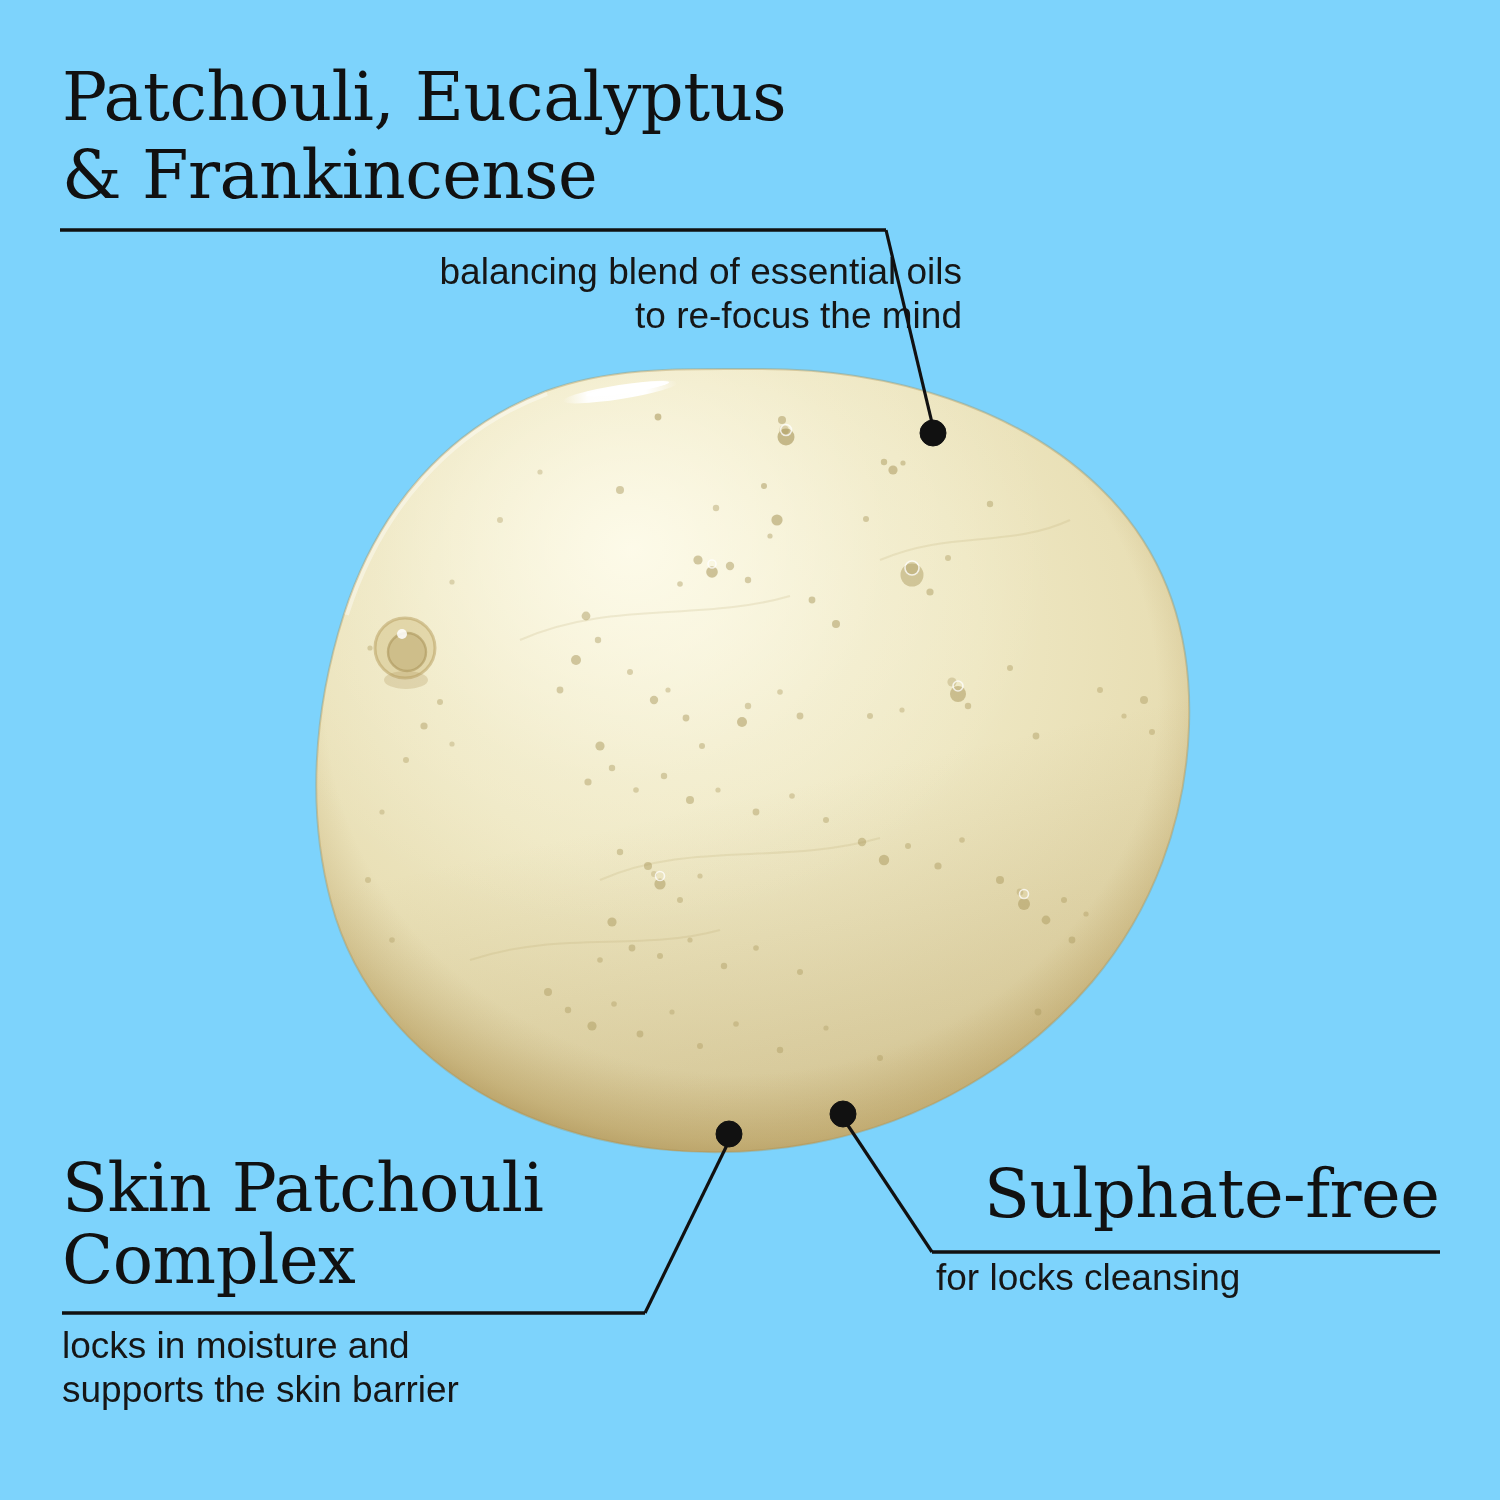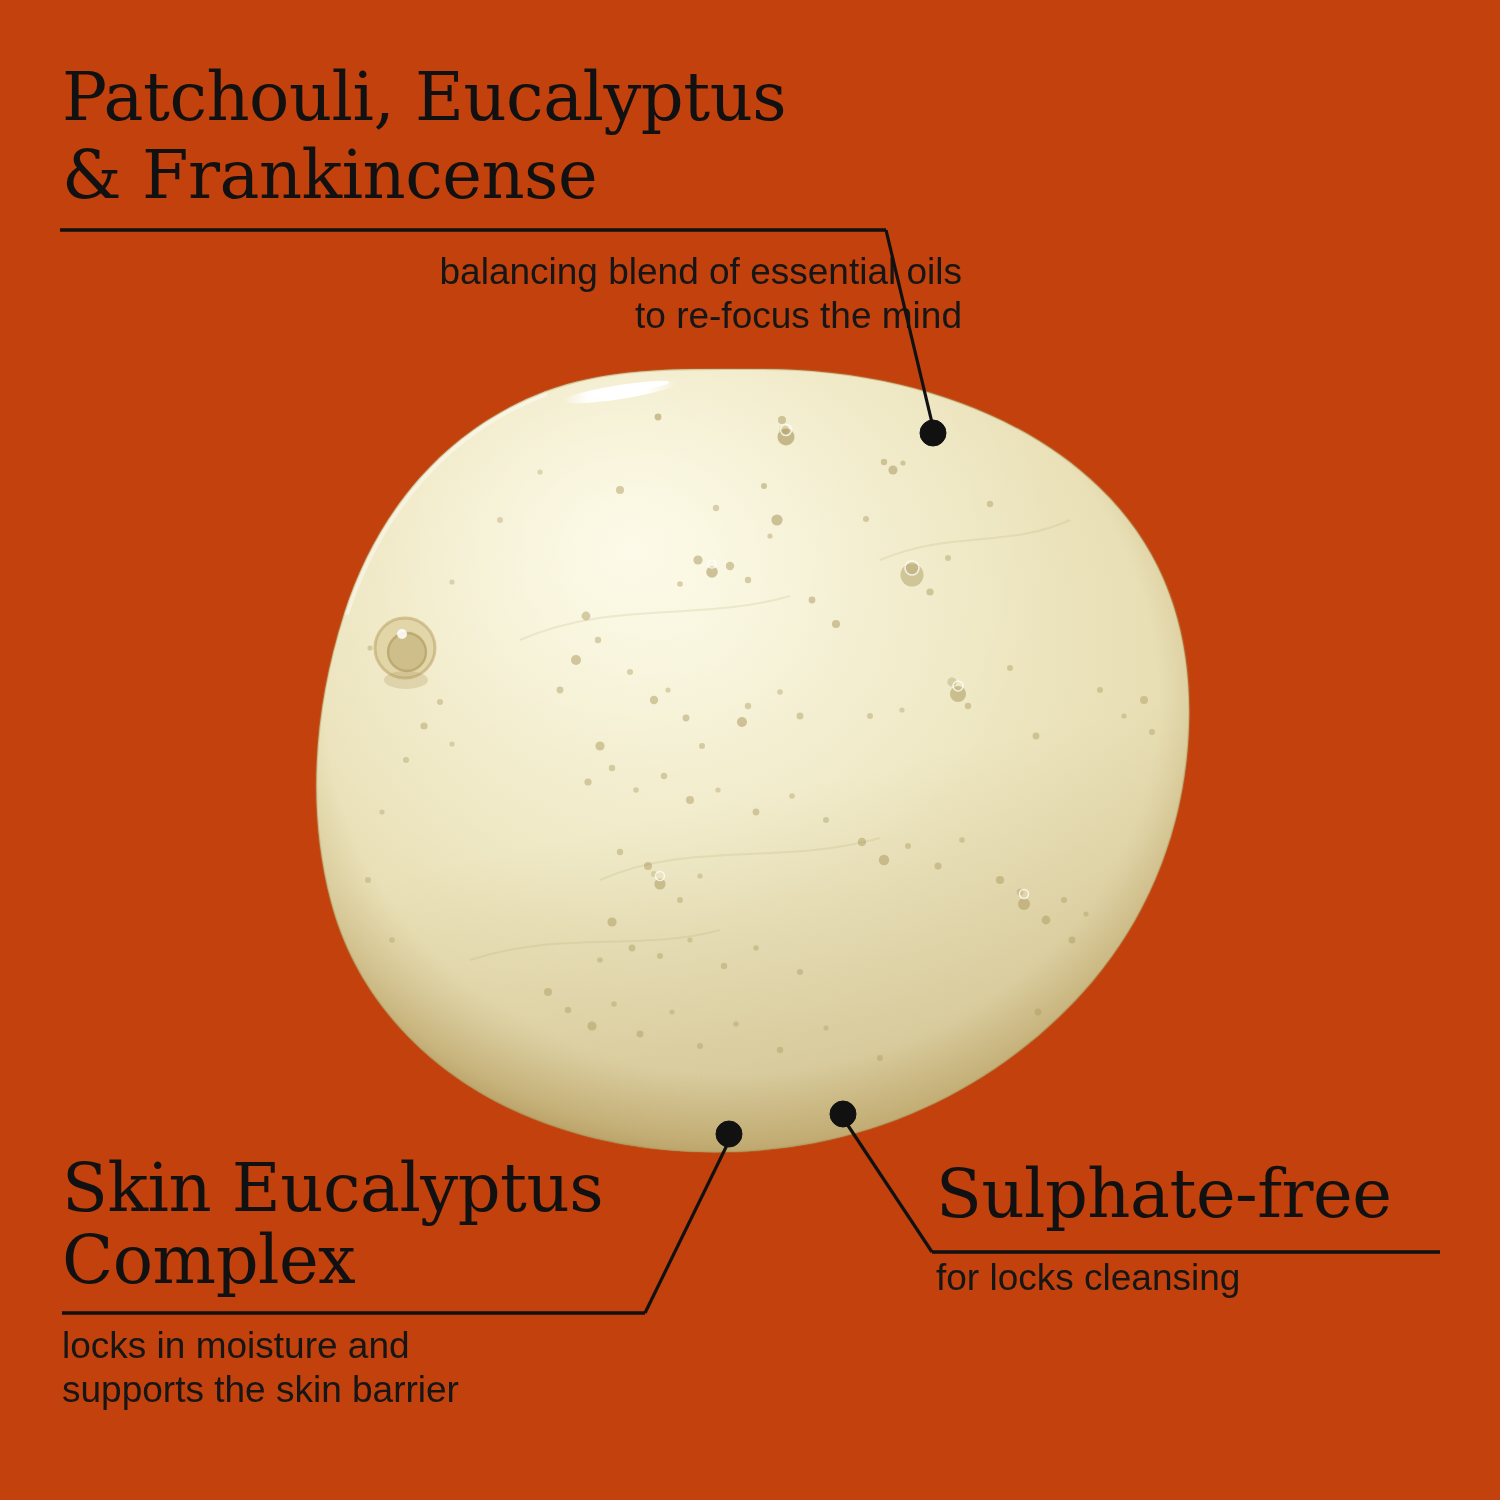--- a/index.html
+++ b/index.html
@@ -4,21 +4,21 @@
 <style>
   html, body {
     margin: 0;
     padding: 0;
     background: #ffffff;
   }
   #stage {
     position: relative;
     width: 1500px;
     height: 1500px;
-    background: #c2410c;
+    background: #7dd3fc;
     overflow: hidden;
     font-family: "Liberation Sans", sans-serif;
   }
 
   
   #gel-layer {
     position: absolute;
     left: 0; top: 0;
     width: 1500px;
     height: 1500px;
@@ -64,20 +64,21 @@
     font-size: 37px;
     line-height: 44px;
     margin-top: 28px;
   }
 
   
   #callout-sulphate { left: 936px; top: 1158px; width: 520px; }
   #callout-sulphate .callout-title {
     font-size: 67px;
     line-height: 72px;
+    margin-left: 48px;
   }
   #callout-sulphate .callout-sub {
     font-size: 37px;
     line-height: 44px;
     margin-top: 26px;
   }
 
   
   #leader-layer {
     position: absolute;
@@ -322,21 +323,21 @@
   </svg>
 
   <div class="callout" id="callout-aroma">
     <div class="callout-title">Patchouli, Eucalyptus
 &amp; Frankincense</div>
     <div class="callout-sub">balancing blend of essential oils
 to re-focus the mind</div>
   </div>
 
   <div class="callout" id="callout-hydration">
-    <div class="callout-title">Skin Eucalyptus
+    <div class="callout-title">Skin Patchouli
 Complex</div>
     <div class="callout-sub">locks in moisture and
 supports the skin barrier</div>
   </div>
 
   <div class="callout" id="callout-sulphate">
     <div class="callout-title">Sulphate-free</div>
     <div class="callout-sub">for locks cleansing</div>
   </div>
 

